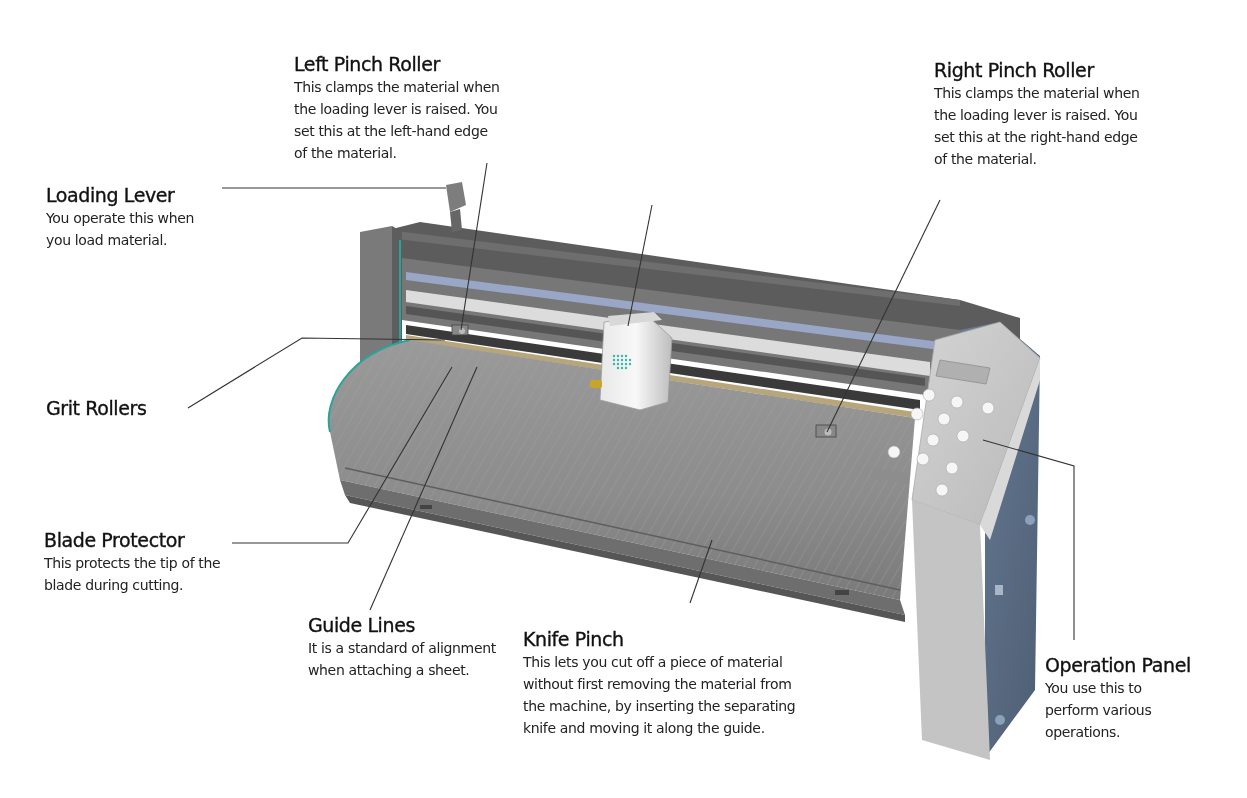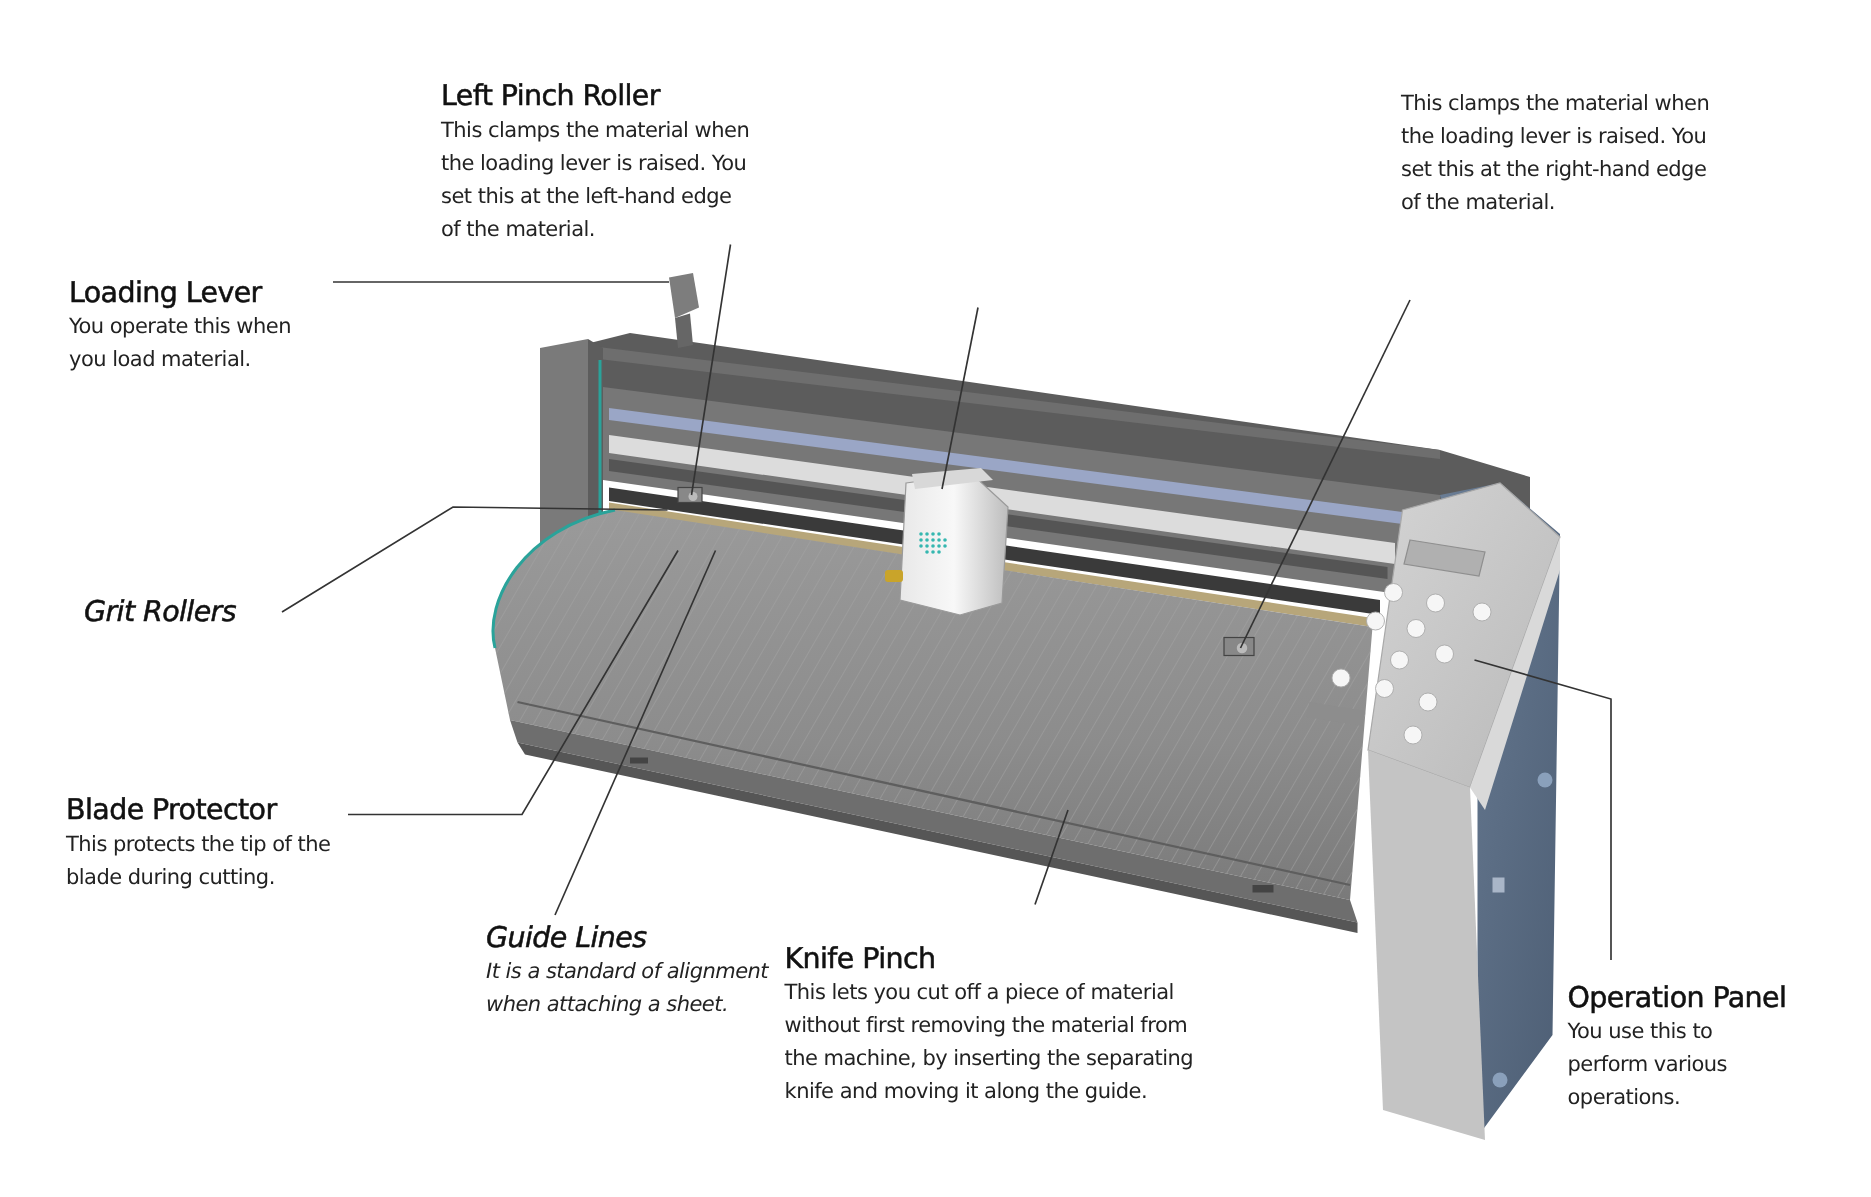--- a/index.html
+++ b/index.html
@@ -163,43 +163,44 @@
   <div class="callout" style="left:294px;top:52px;">
     <div class="title">Left Pinch Roller</div>
     <div class="desc">This clamps the material when
 the loading lever is raised. You
 set this at the left-hand edge
 of the material.</div>
   </div>
 
 
   <div class="callout" style="left:934px;top:58px;">
+    <div class="title">Right Pinch Roller</div>
     <div class="desc">This clamps the material when
 the loading lever is raised. You
 set this at the right-hand edge
 of the material.</div>
   </div>
 
   <div class="callout" style="left:46px;top:183px;">
     <div class="title">Loading Lever</div>
     <div class="desc">You operate this when
 you load material.</div>
   </div>
 
-  <div class="callout" style="left:56px;top:396px;font-style:italic;">
+  <div class="callout" style="left:46px;top:396px;">
     <div class="title">Grit Rollers</div>
   </div>
 
   <div class="callout" style="left:44px;top:528px;">
     <div class="title">Blade Protector</div>
     <div class="desc">This protects the tip of the
 blade during cutting.</div>
   </div>
 
-  <div class="callout" style="left:324px;top:613px;font-style:italic;">
+  <div class="callout" style="left:308px;top:613px;">
     <div class="title">Guide Lines</div>
     <div class="desc">It is a standard of alignment
 when attaching a sheet.</div>
   </div>
 
   <div class="callout" style="left:523px;top:627px;">
     <div class="title">Knife Pinch</div>
     <div class="desc">This lets you cut off a piece of material
 without first removing the material from
 the machine, by inserting the separating

